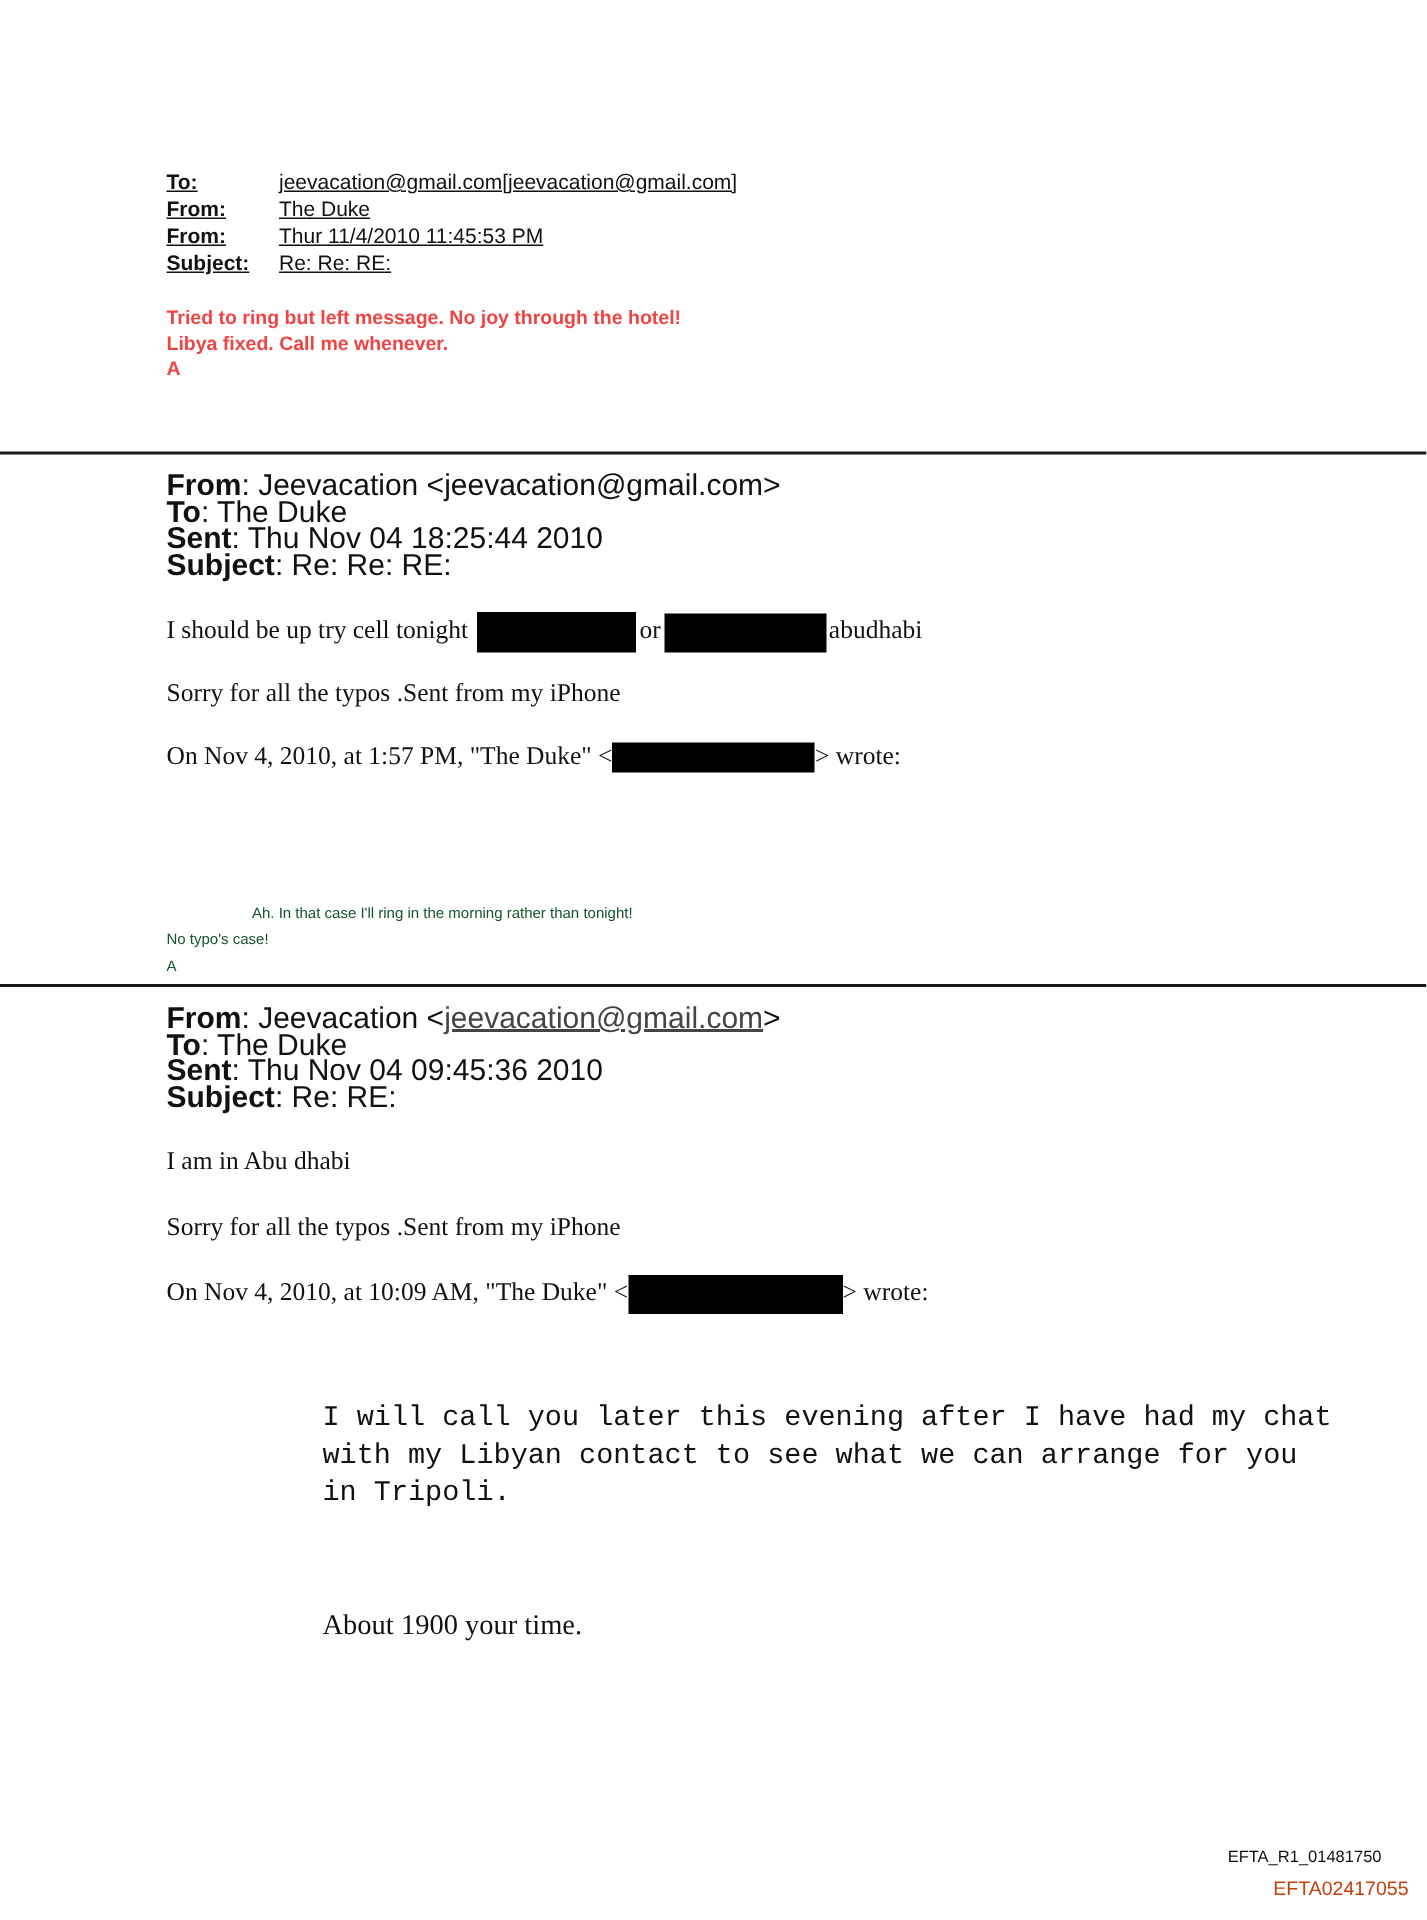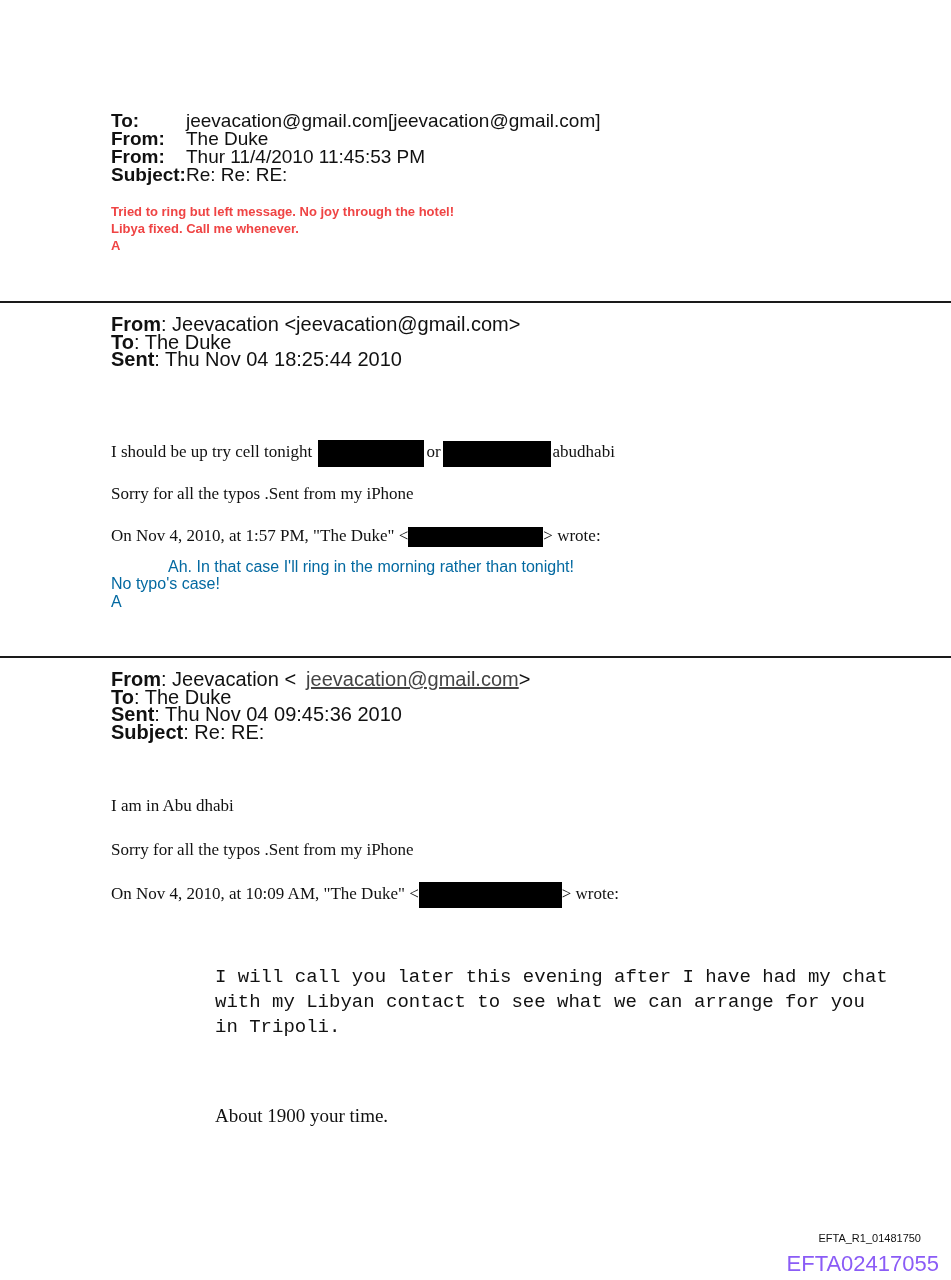--- a/index.html
+++ b/index.html
@@ -1,42 +1,42 @@
 <!DOCTYPE html>
 <html><head>
 <meta charset="utf-8">
 <style>
   html, body { margin: 0; padding: 0; background: #ffffff; }
   body { width: 951px; height: 1280px; position: relative; overflow: hidden; color: #111; }
   .abs { position: absolute; }
   .sans { font-family: "Liberation Sans", sans-serif; }
-  .serif { font-family: "Liberation Serif", serif; margin-top: 32px; }
+  .serif { font-family: "Liberation Serif", serif; }
 
   
-  .hdr1 { left: 111px; top: 112px; font-size: 19px; line-height: 18px; }
+  .hdr1 { left: 111px; top: 112px; font-size: 14px; line-height: 18px; text-decoration: underline; }
   .hdr1 .row { display: flex; white-space: nowrap; }
   .hdr1 .lbl { font-weight: bold; width: 75px; }
   .body1 { left: 111px; top: 203px; font-size: 13px; line-height: 17px; color: #ef4444; font-weight: bold; }
 
   .divider { left: 0; width: 951px; height: 2px; background: #1a1a1a; }
 
   
   .hdr { font-size: 20px; line-height: 17.5px; white-space: nowrap; }
   .hdr b { font-weight: bold; }
   .serifline { font-size: 17px; white-space: nowrap; color: #111; }
-  .quote-small { font-size: 16px; line-height: 17px; color: #0369a1; white-space: nowrap; }
+  .quote-small { font-size: 10px; line-height: 17px; color: #14532d; white-space: nowrap; margin-top: 43px; }
 
   .redact { background: #000; display: inline-block; vertical-align: middle; }
 
-  .link { color: #444; text-decoration: underline; margin-left: 10px; }
+  .link { color: #444; text-decoration: underline; }
 
   .quoted-serif { left: 215px; font-size: 19px; line-height: 25px; color: #111; }
 
   .footer1 { right: 30px; top: 1232px; font-size: 11px; color: #111; }
-  .footer2 { right: 12px; top: 1251px; font-size: 22px; color: #8b5cf6; }
+  .footer2 { right: 12px; top: 1251px; font-size: 13px; color: #c2410c; }
 </style>
 </head>
 <body>
 
 <div class="abs sans hdr1">
   <div class="row">
     <span class="lbl">To:</span>
     <span>jeevacation@gmail.com[jeevacation@gmail.com]</span>
   </div>
   <div class="row">
@@ -58,20 +58,21 @@
   <div>Libya fixed. Call me whenever.</div>
   <div>A</div>
 </div>
 
 <div class="abs divider" style="top:301px;"></div>
 
 <div class="abs sans hdr" style="left:111px; top:316px;">
   <div><b>From</b><span>: Jeevacation &lt;jeevacation@gmail.com&gt;</span></div>
   <div><b>To</b><span>: The Duke</span></div>
   <div><b>Sent</b><span>: Thu Nov 04 18:25:44 2010</span></div>
+  <div><b>Subject</b><span>: Re: Re: RE:</span></div>
 </div>
 
 <div class="abs serif serifline" style="left:111px; top:408px;">
   <span>I should be up try cell tonight</span>
   <span class="redact" style="width:106px; height:27px; margin-left:2px; margin-right:2px;"></span><span>or</span><span class="redact" style="width:108px; height:26px; margin-left:2px; margin-right:2px;"></span><span>abudhabi</span>
 </div>
 
 <div class="abs serif serifline" style="left:111px; top:452px;">Sorry for all the typos .Sent from my iPhone</div>
 
 <div class="abs serif serifline" style="left:111px; top:494px;">

